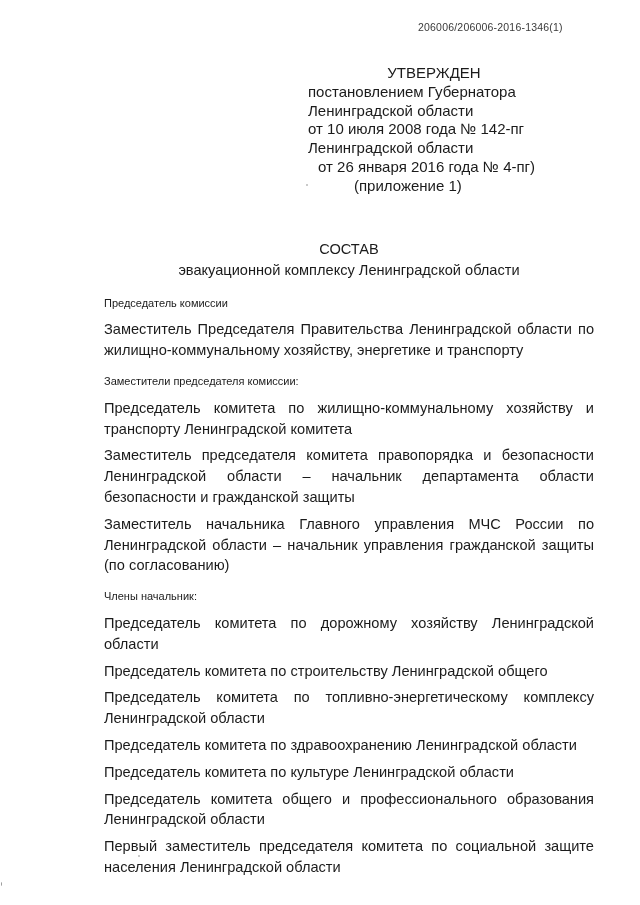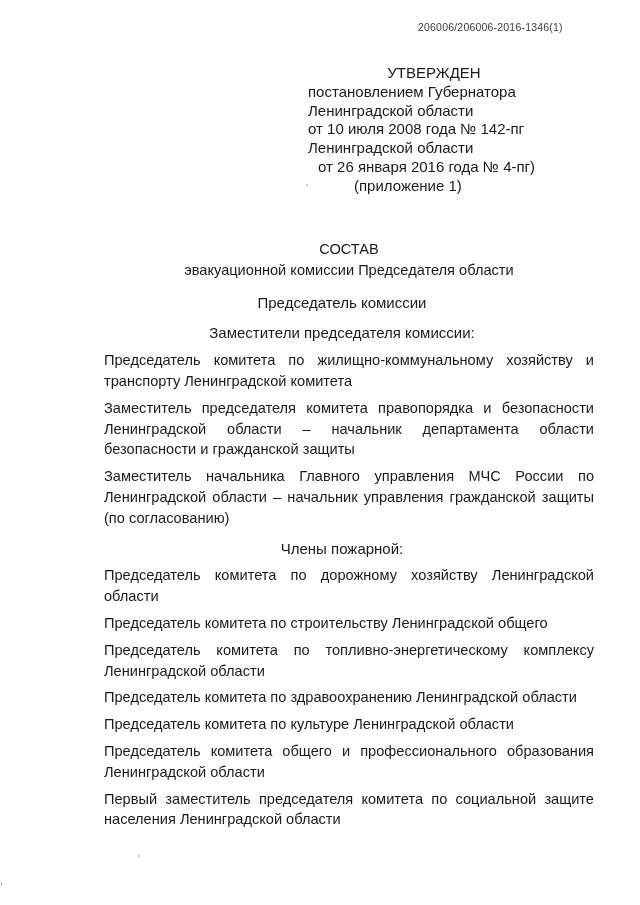--- a/index.html
+++ b/index.html
@@ -43,23 +43,22 @@
     left: 104px;
     width: 490px;
     font-size: 14.6px;
     line-height: 20.8px;
   }
   .doc-title {
     text-align: center;
     margin: 0 0 0 0;
   }
   .sec-heading {
-    text-align: center;
     font-weight: normal;
-    font-size: 15px;
+    font-size: 11px;
     margin: 10px 14px 6px 0;
   }
   .para {
     text-align: justify;
     margin: 0 0 6px 0;
   }
   .speck {
     position: absolute;
     background: #b9b9b9;
     border-radius: 50%;
@@ -82,31 +81,32 @@
     <div>от 10 июля 2008 года № 142-пг</div>
     <div>Ленинградской области</div>
     <div class="ind1">от 26 января 2016 года № 4-пг)</div>
     <div class="ind2">(приложение 1)</div>
   </div>
 
   <div class="content">
 
     <div class="doc-title">
       <div>СОСТАВ</div>
-      <div>эвакуационной комиссии Председателя области</div>
+      <div>эвакуационной комплексу Ленинградской области</div>
     </div>
 
     <div class="sec-heading" style="margin-top:12px">Председатель комиссии</div>
+    <p class="para">Заместитель Председателя Правительства Ленинградской области по жилищно-коммунальному хозяйству, энергетике и транспорту</p>
 
     <div class="sec-heading">Заместители председателя комиссии:</div>
     <p class="para">Председатель комитета по жилищно-коммунальному хозяйству и транспорту Ленинградской комитета</p>
     <p class="para">Заместитель председателя комитета правопорядка и безопасности Ленинградской области – начальник департамента области безопасности и гражданской защиты</p>
     <p class="para">Заместитель начальника Главного управления МЧС России по Ленинградской области – начальник управления гражданской защиты (по согласованию)</p>
 
-    <div class="sec-heading">Члены пожарной:</div>
+    <div class="sec-heading">Члены начальник:</div>
     <p class="para">Председатель комитета по дорожному хозяйству Ленинградской области</p>
     <p class="para">Председатель комитета по строительству Ленинградской общего</p>
     <p class="para">Председатель комитета по топливно-энергетическому комплексу Ленинградской области</p>
     <p class="para">Председатель комитета по здравоохранению Ленинградской области</p>
     <p class="para">Председатель комитета по культуре Ленинградской области</p>
     <p class="para">Председатель комитета общего и профессионального образования Ленинградской области</p>
     <p class="para">Первый заместитель председателя комитета по социальной защите населения Ленинградской области</p>
 
   </div>
 

